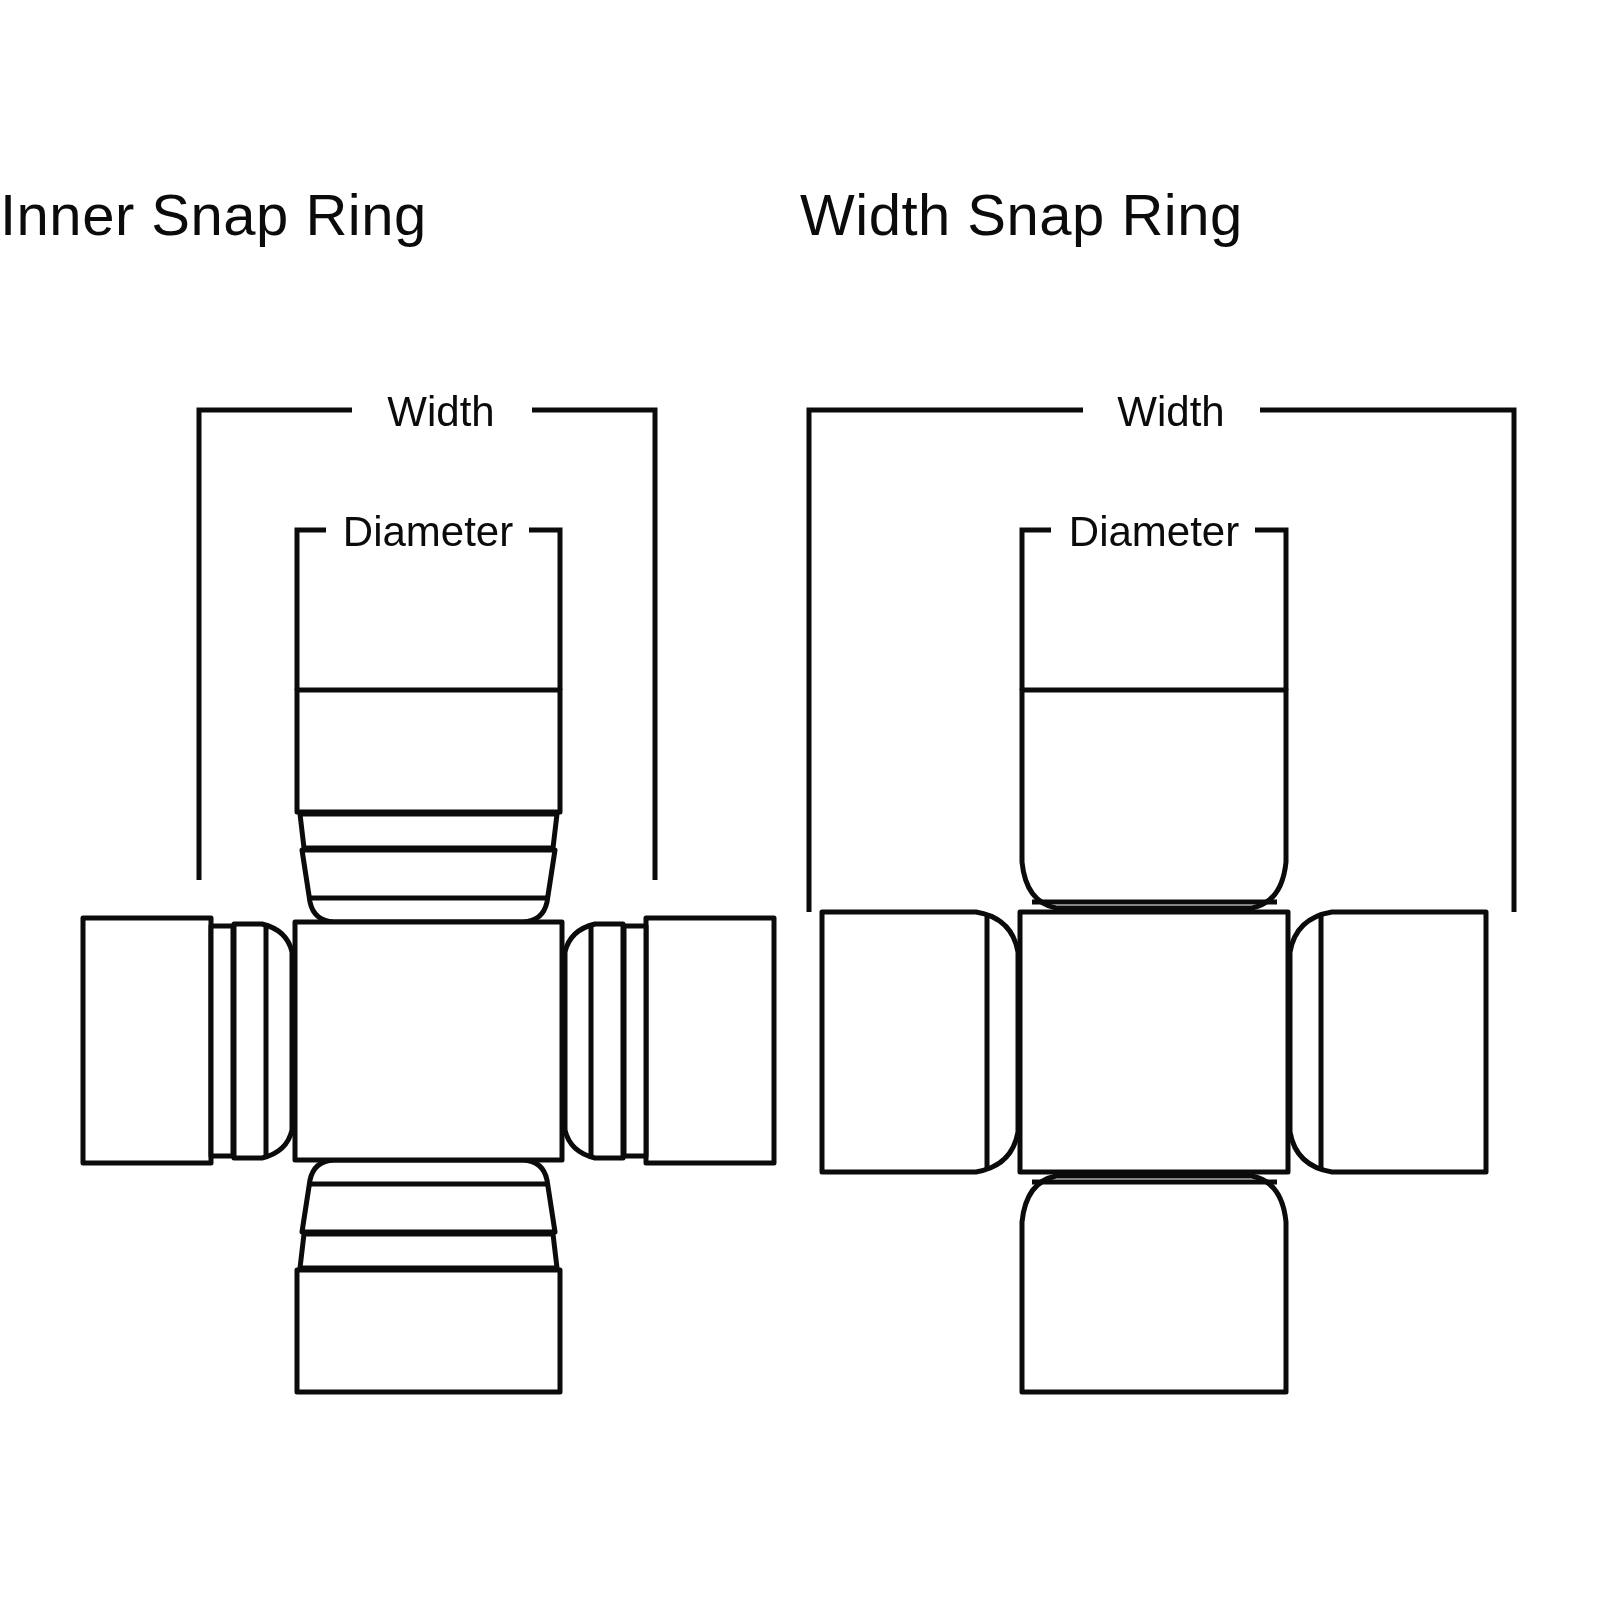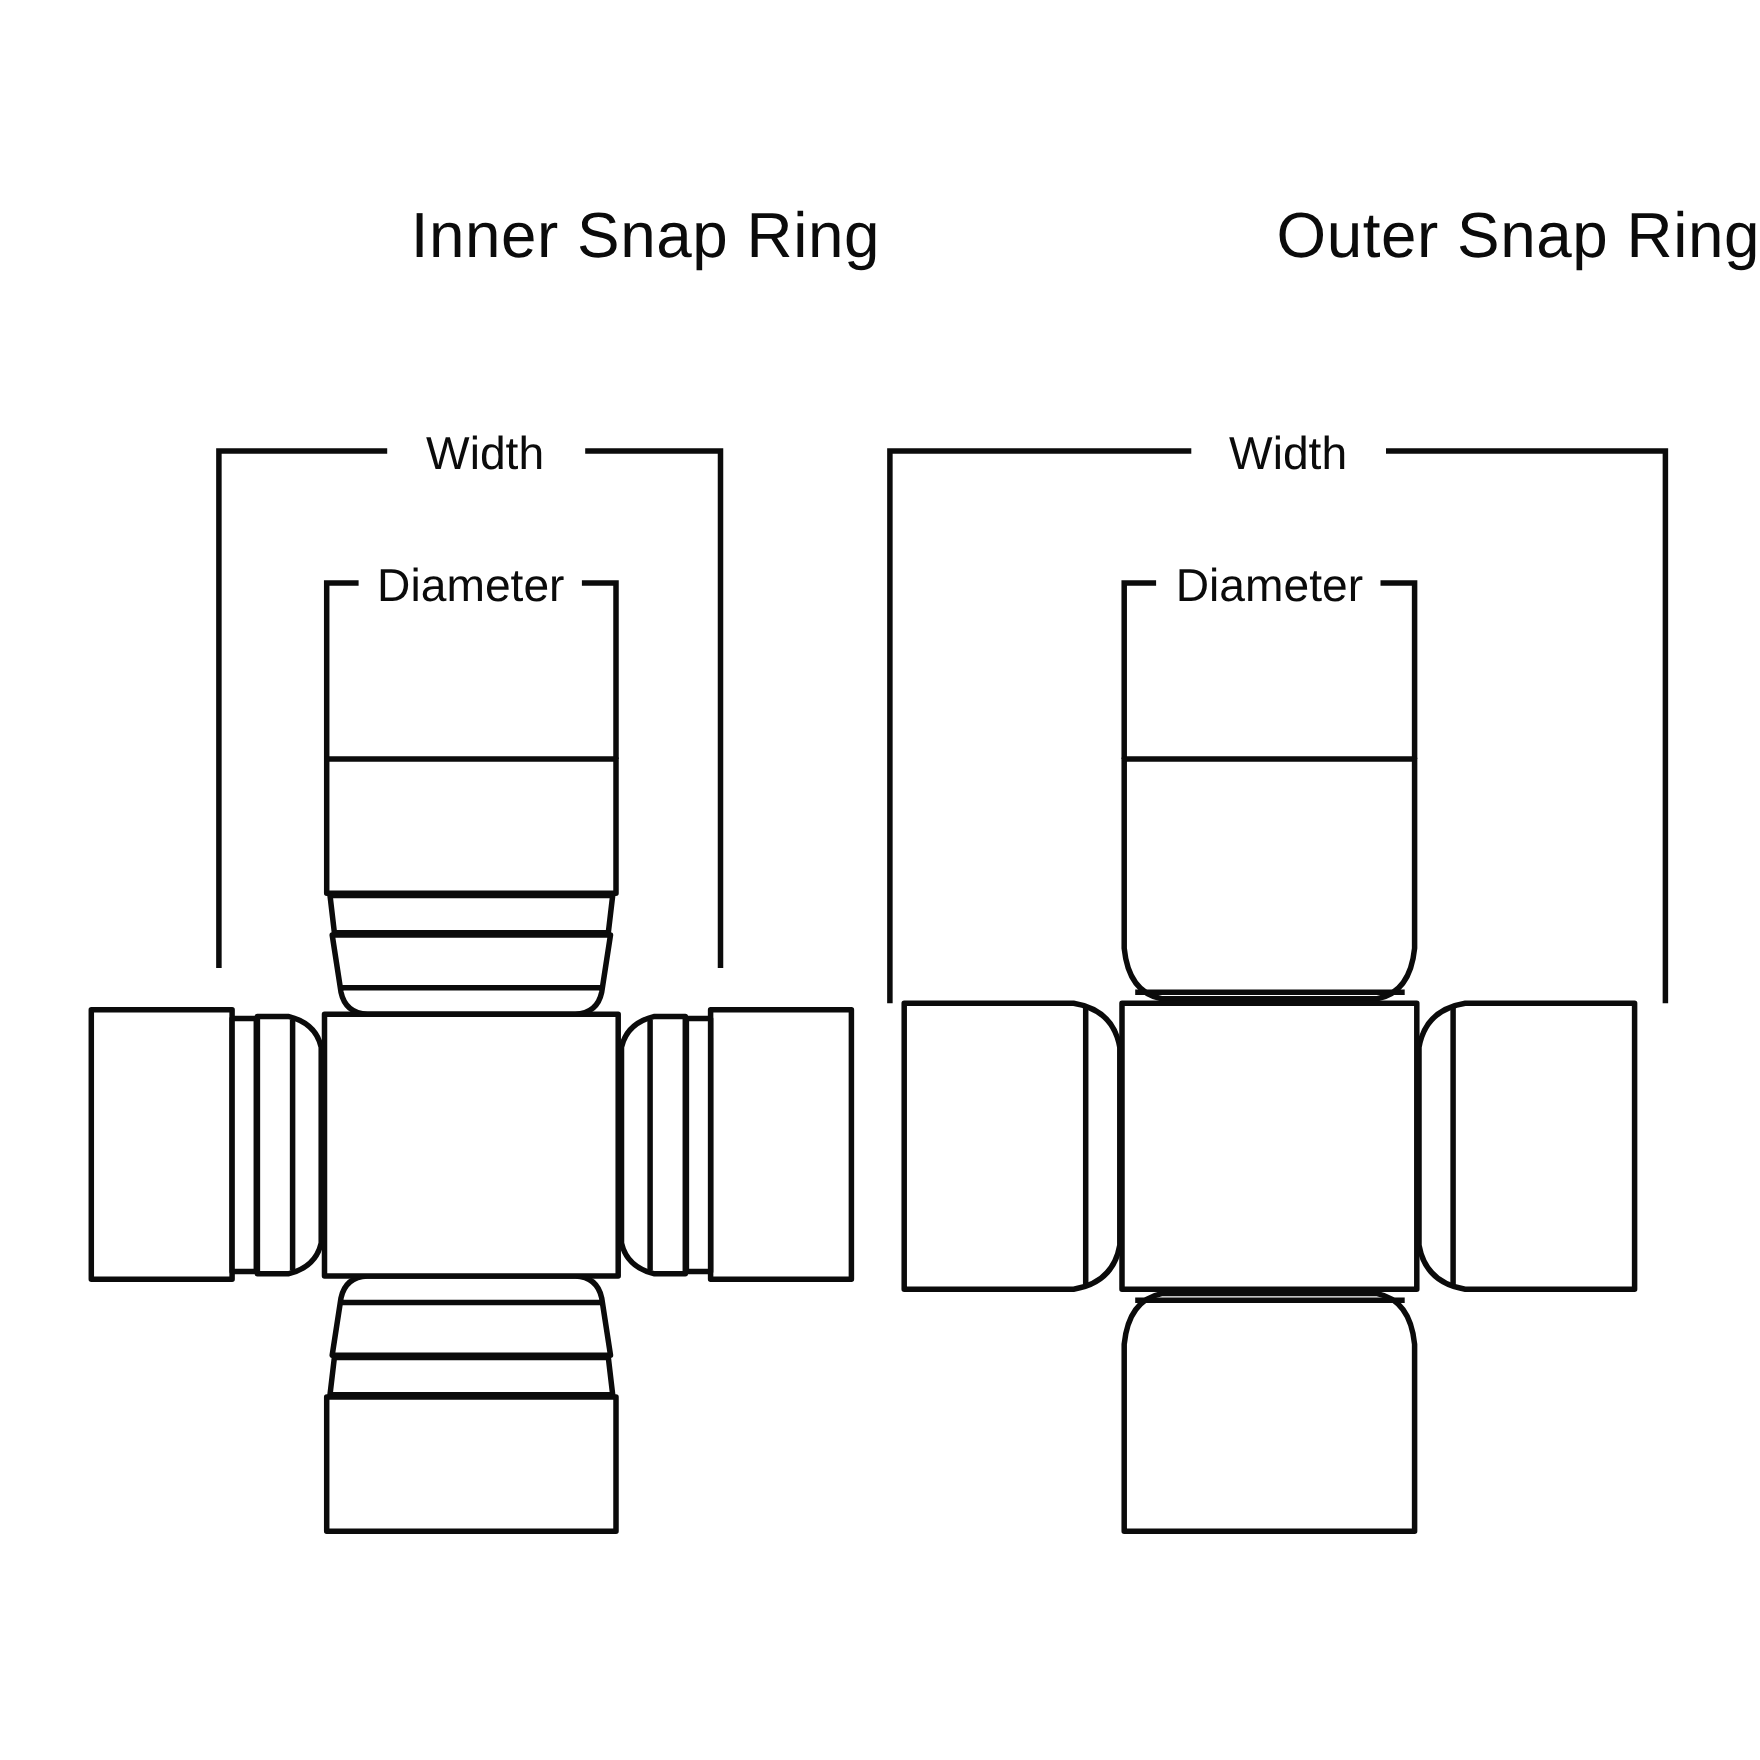--- a/index.html
+++ b/index.html
@@ -26,21 +26,21 @@
     height: 1600px;
   }
   #panel-inner { left: 0; width: 800px; }
   #panel-outer { left: 800px; width: 800px; }
 
   .panel-title {
     position: absolute;
     top: 186px;
     left: 0;
     width: 800px;
-    text-align: right;
+    text-align: left;
     font-size: 58px;
     font-weight: 400;
     letter-spacing: 0.5px;
     line-height: 1;
     color: #0b0b0b;
     white-space: nowrap;
   }
 
   svg.drawing {
     position: absolute;
@@ -158,21 +158,21 @@
                  L 562 922
                  L 562 1160
                  L 295 1160 Z"></path>
       </g>
 
     </svg>
   </div>
 
   <div class="panel" id="panel-outer">
 
-    <div class="panel-title">Outer Snap Ring</div>
+    <div class="panel-title">Width Snap Ring</div>
 
     <svg class="drawing" viewBox="0 0 800 1600">
 
       <g>
         <path class="dimline" d="M 9 912 L 9 410 L 283 410"></path>
         <path class="dimline" d="M 460 410 L 714 410 L 714 912"></path>
         <text class="dimlabel" x="371" y="426">Width</text>
       </g>
 
       <g>

